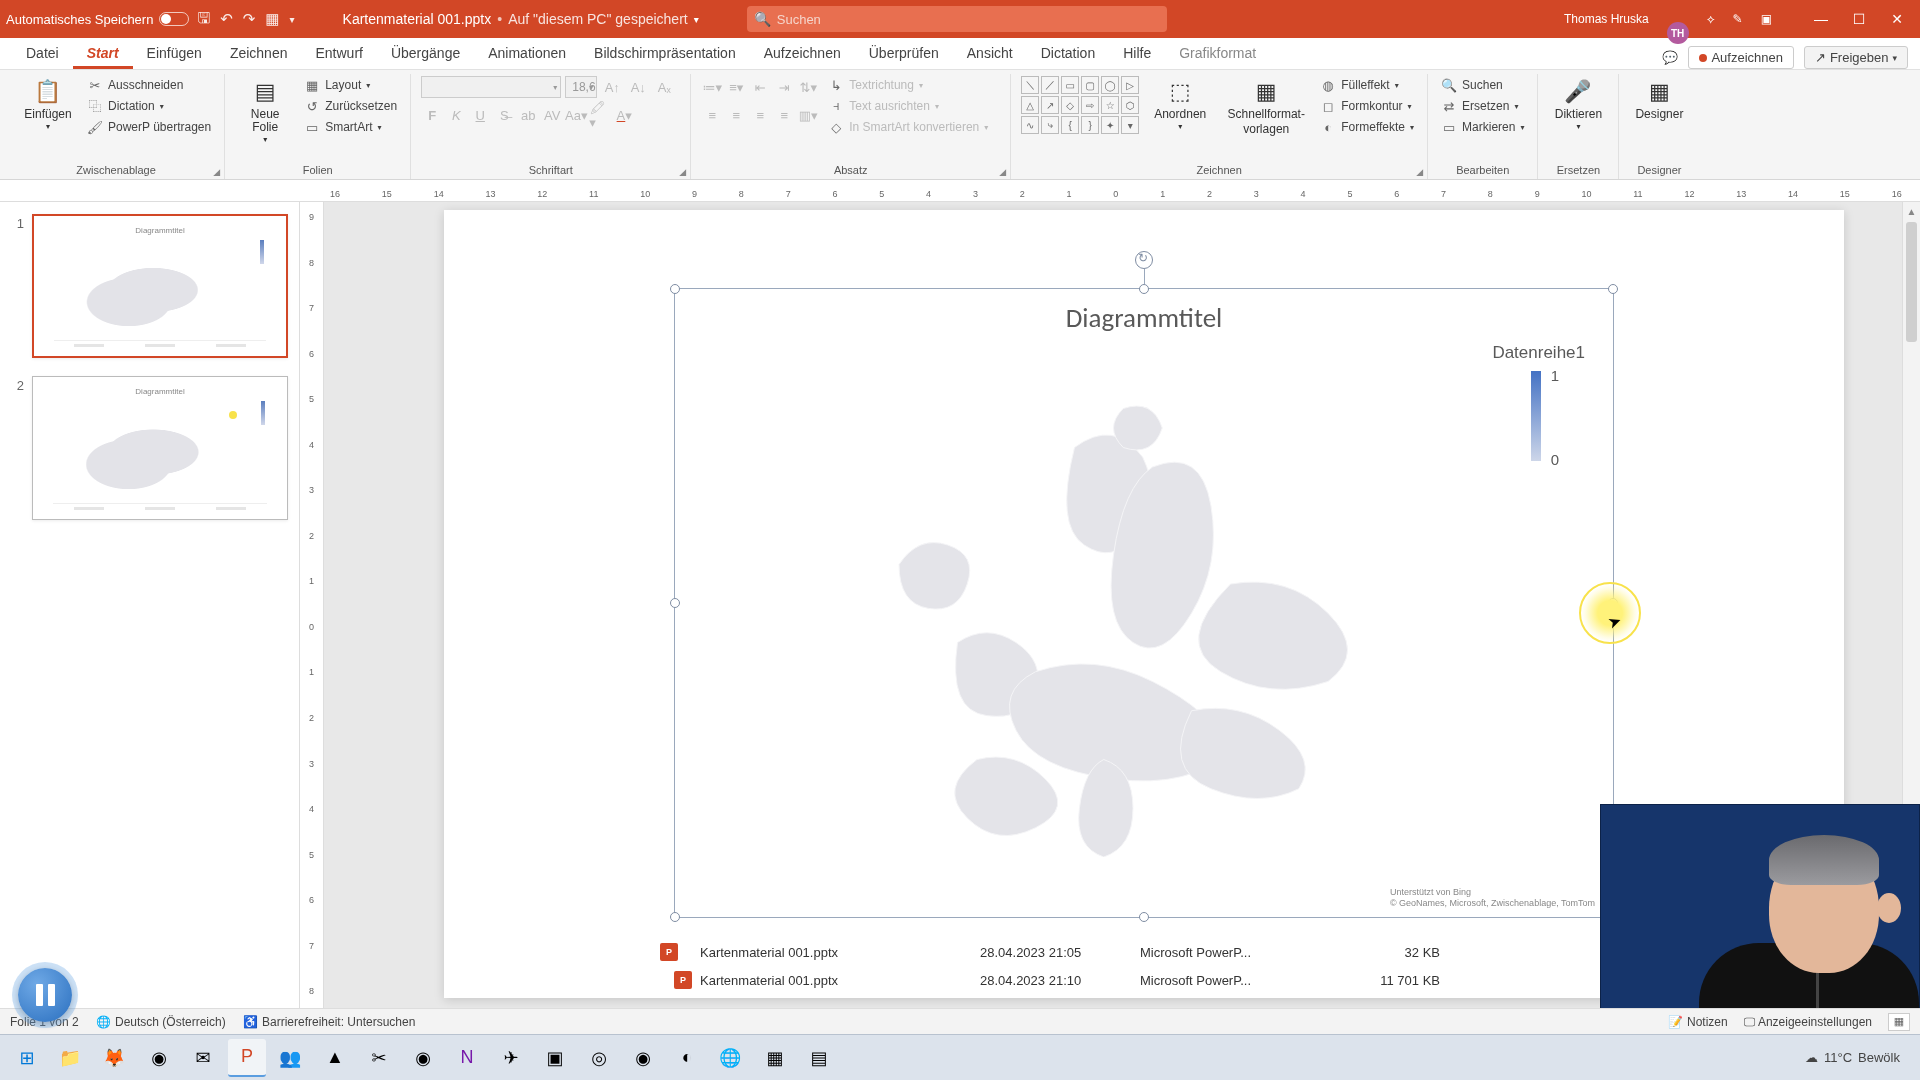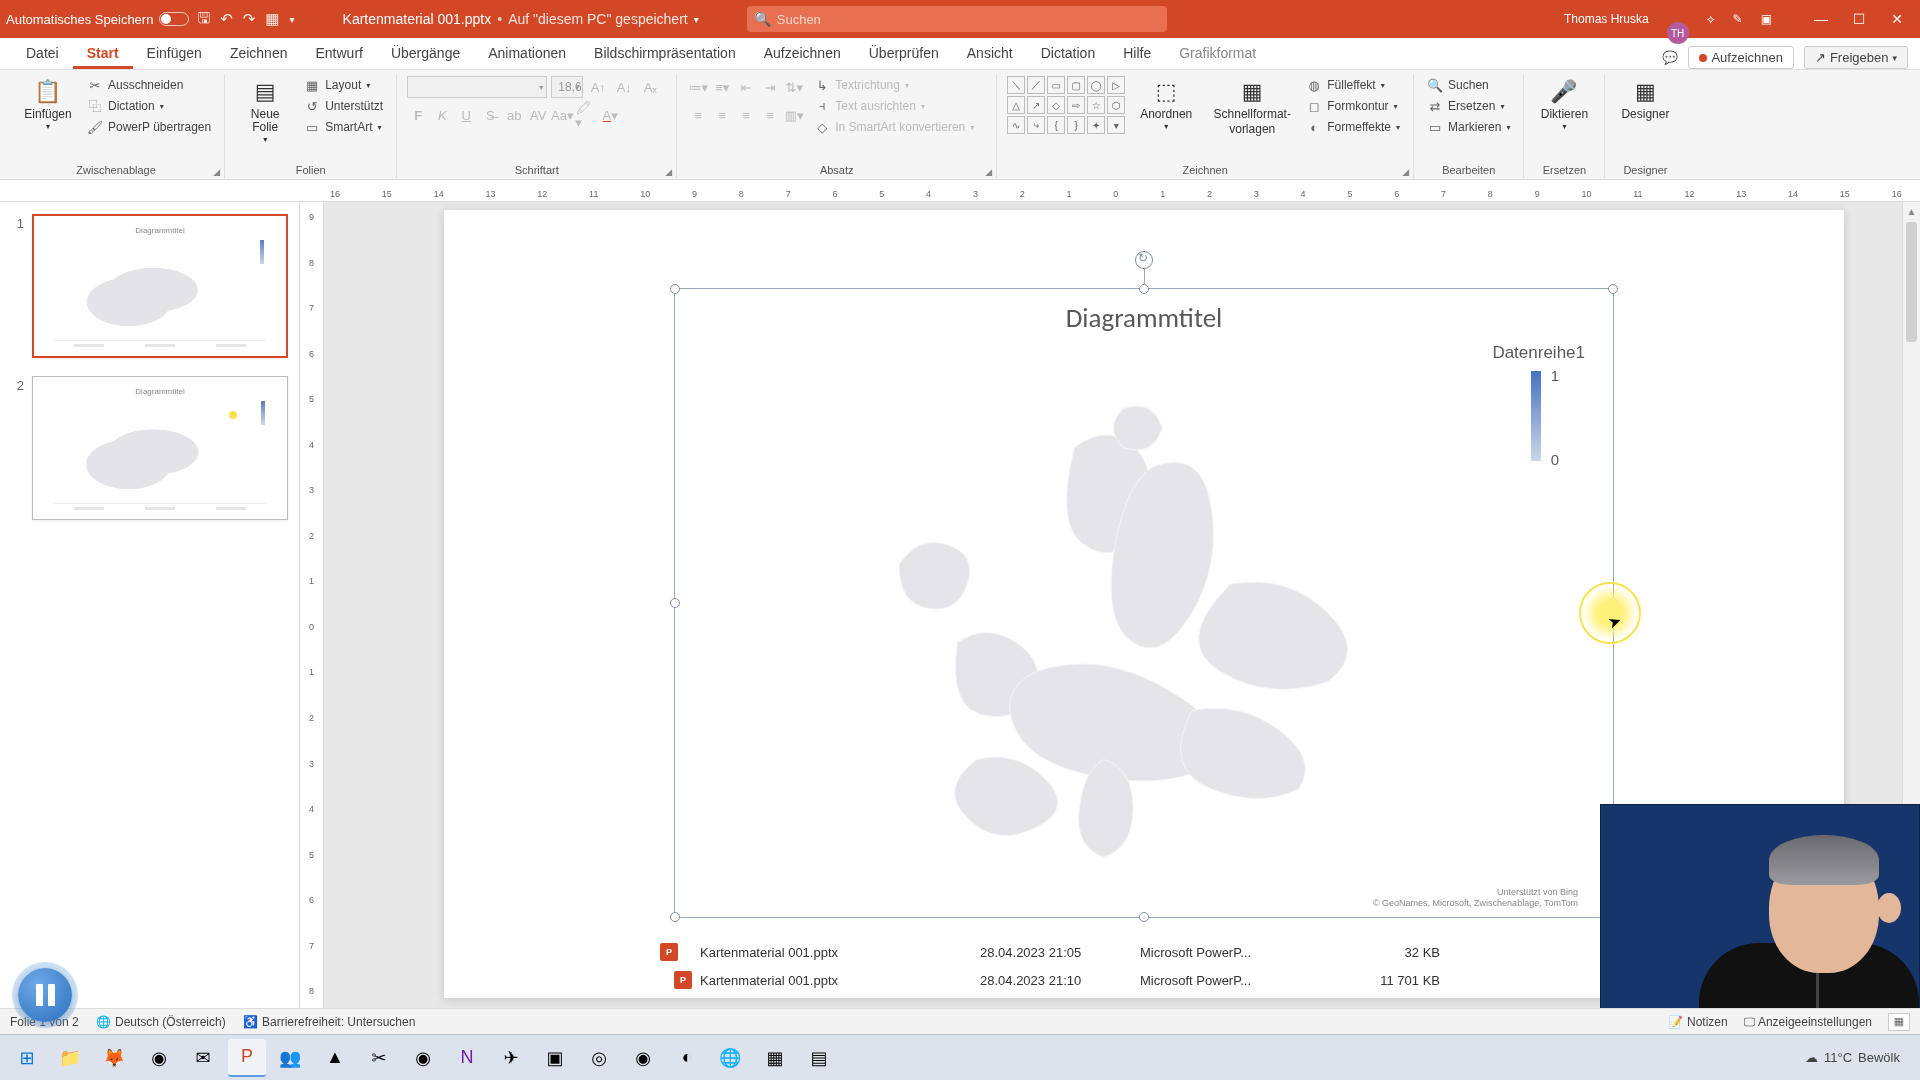--- a/index.html
+++ b/index.html
@@ -12,28 +12,28 @@
   .toggle::after { content:""; position:absolute; width:10px; height:10px; background:#fff; border-radius:50%; top:1px; left:1px; }
   .qat { display:flex; gap:10px; align-items:center; }
   .qat span { font-size:15px; opacity:.9; }
   .doc-title { flex: 0 0 auto; margin-left: 40px; font-size: 14px; display:flex; gap:6px; align-items:center;}
   .search-wrap { margin-left: 40px; flex: 0 0 auto; }
   .search { background:#e86f50; border:none; border-radius:4px; height:26px; width:420px; padding:0 10px 0 30px; color:#fff; font-size:13px; }
   .search::placeholder{color:#f5d5cb;}
   .search-wrap { position: relative; }
   .search-wrap .mag { position:absolute; left:8px; top:5px; color:#f5d5cb; font-size:14px; }
   .title-right { margin-left:auto; display:flex; gap:18px; align-items:center; }
-  .avatar-badge { width:22px; height:22px; border-radius:50%; background:#b35a9e; display:flex; align-items:center; justify-content:center; font-size:10px; font-weight:400;margin-top:28px; }
+  .avatar-badge { width:22px; height:22px; border-radius:50%; background:#b35a9e; display:flex; align-items:center; justify-content:center; font-size:10px; font-weight:700;margin-top:28px; }
   .winbtns { display:flex; gap:4px; margin-left:14px;}
   .winbtns span { width:34px; height:24px; display:flex; align-items:center; justify-content:center; font-size:14px;}
 
   
   .ribbon-tabs { height: 32px; background:#fff; border-bottom:1px solid #e1e1e1; display:flex; align-items:flex-end; padding:0 12px; gap:0; }
   .ribbon-tabs .tab { padding:6px 14px 5px; font-size:14px; color:#444; cursor:default; border-bottom:3px solid transparent; }
-  .ribbon-tabs .tab.active { color:#d24726; border-bottom-color:#d24726; font-weight:600; }
+  .ribbon-tabs .tab.active { color:#d24726; border-bottom-color:#d24726; font-weight:600;font-style:italic; }
   .ribbon-tabs .tab.context { color:#888; }
   .ribbon-right { margin-left:auto; display:flex; gap:10px; align-items:center; font-size:13px; color:#444; }
   .rec-btn, .share-btn { border:1px solid #ccc; padding:3px 10px; border-radius:3px; display:flex; align-items:center; gap:4px; font-size:13px;}
   .share-btn { background:#f3f3f3; }
   .rec-dot { width:8px; height:8px; background:#d24726; border-radius:50%; }
 
   
   .ribbon { height: 110px; background:#f5f5f5; border-bottom:1px solid #d6d6d6; display:flex; padding:4px 8px 0; position:relative; }
   .group { border-right:1px solid #e0e0e0; padding:2px 10px 0; display:flex; flex-direction:column; justify-content:space-between; }
   .group-label { text-align:center; font-size:11px; color:#555; padding:2px 0 3px; position:relative;}
@@ -96,21 +96,21 @@
   .rot-line{position:absolute; top:-20px; left:50%; width:1px; height:15px; background:#9aa8bc;}
 
   .chart-title{ position:absolute; top:12px; left:0; right:0; text-align:center; font-size:27px; color:#595959; font-family:"Calibri","Segoe UI";}
   .legend-title{position:absolute; top:54px; right:28px; font-size:17px; color:#595959;}
   .legend-bar{position:absolute; top:82px; right:72px; width:10px; height:90px; background:linear-gradient(#4472c4, #cdd6e9);}
   .legend-max{position:absolute; top:78px; right:54px; font-size:15px; color:#595959;}
   .legend-min{position:absolute; top:162px; right:54px; font-size:15px; color:#595959;}
 
   .europe-map { position:absolute; top:100px; left:100px; right:200px; bottom:60px; }
   .europe-map svg { width:100%; height:100%; }
-  .attrib { position:absolute; bottom:8px; right:35px; text-align:right; font-size:9px; color:#888; line-height:1.2;}
+  .attrib { position:absolute; bottom:8px; right:18px; font-size:9px; color:#888; line-height:1.2;}
 
   
   .file-overlay { position:absolute; left:330px; right:20px; top:736px; background:#fff; font-size:13px; color:#333;}
   .file-row { display:grid; grid-template-columns: 40px 280px 160px 180px 120px; align-items:center; height:28px; padding-left:6px;}
   .pp-ico { width:18px; height:18px; background:#d24726; border-radius:2px; display:flex; align-items:center; justify-content:center; color:#fff; font-size:9px; font-weight:700;}
 
   
   .vscroll { position:absolute; right:0; top:0; bottom:0; width:18px; background:#f3f3f3; border-left:1px solid #ddd;}
   .vscroll .up,.vscroll .dn{height:18px;display:flex;align-items:center;justify-content:center;color:#888;font-size:10px;}
   .vscroll .thumb-sb{position:absolute; left:3px; right:3px; top:20px; height:120px; background:#cfcfcf; border-radius:3px;}
@@ -250,21 +250,21 @@
         <span style="font-size:8px;">▾</span>
       </div>
       <div class="stack">
         <div class="row">
             <span class="sm-ico">▦</span>
             <span>Layout</span>
             <span style="font-size:8px;">▾</span>
           </div>
         <div class="row">
             <span class="sm-ico">↺</span>
-            <span>Unterstützt</span>
+            <span>Zurücksetzen</span>
           </div>
         <div class="row">
             <span class="sm-ico">▭</span>
             <span>SmartArt</span>
             <span style="font-size:8px;">▾</span>
           </div>
       </div>
     </div>
     <div class="group-label">Folien</div>
   </div>

